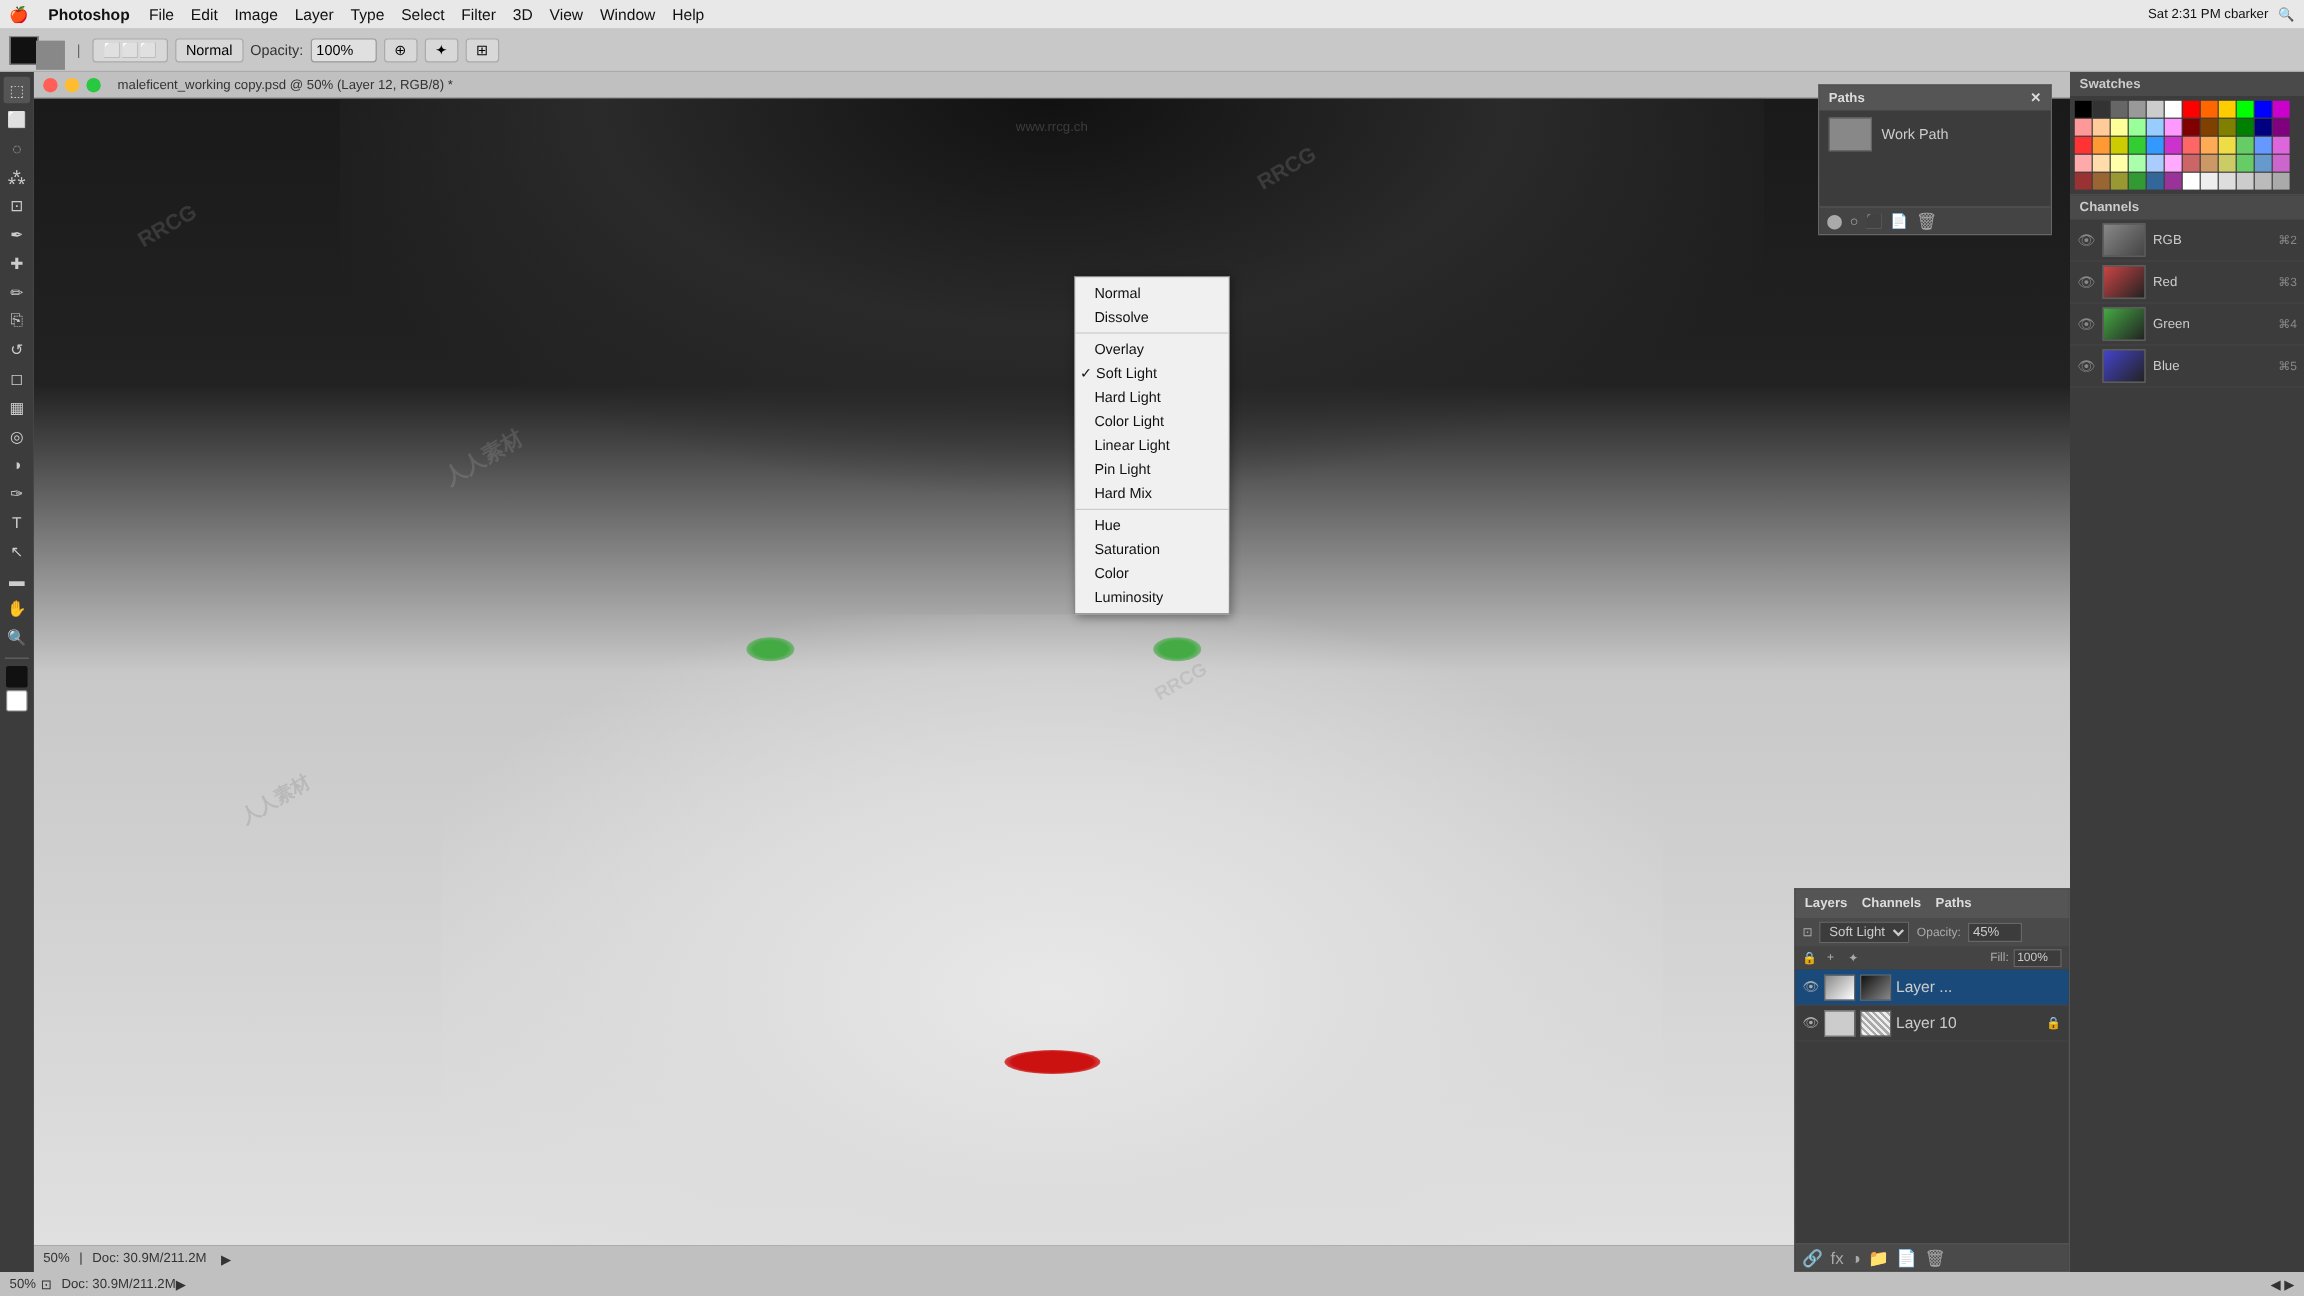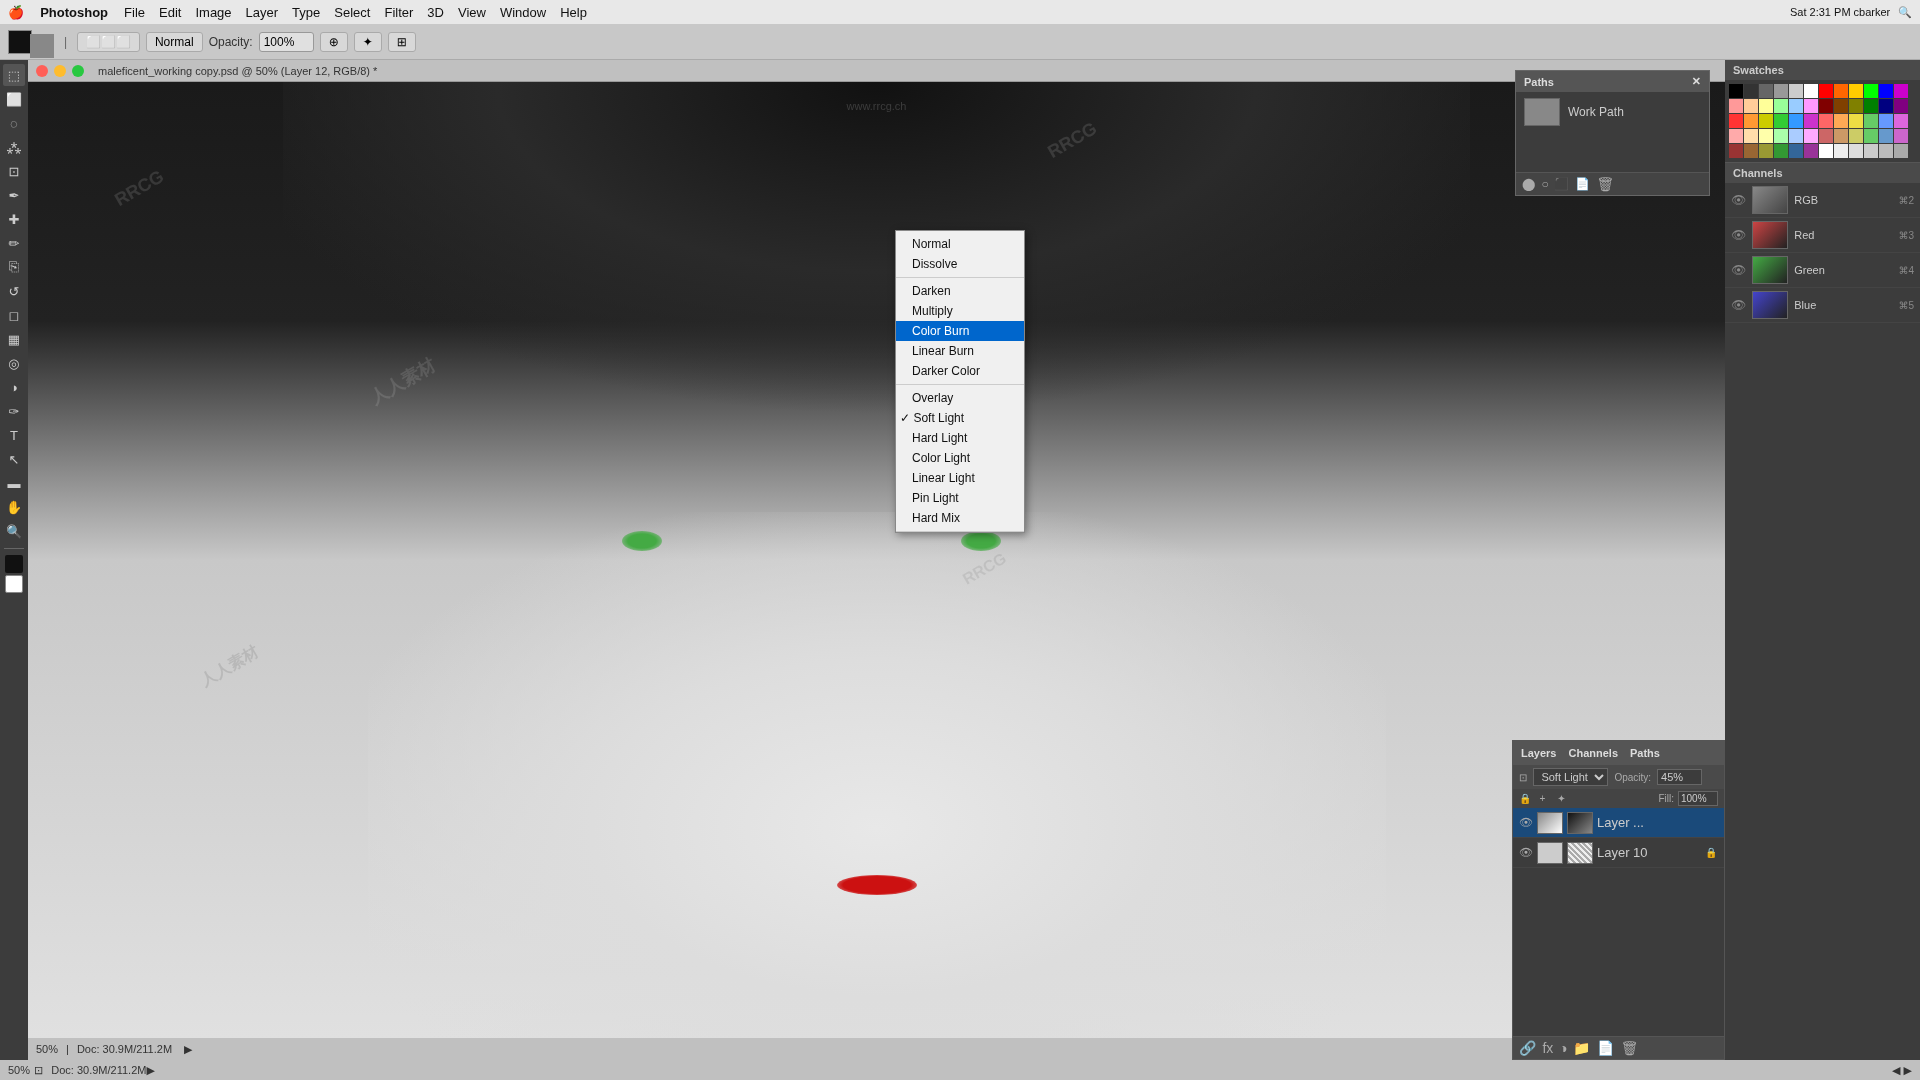--- a/index.html
+++ b/index.html
@@ -485,34 +485,33 @@
     <span style="font-size:14px;color:#aaa;cursor:pointer;">🗑</span>
   </div>
 </div>
 
 <div id="blend-dropdown">
   <div class="blend-group">
     <div class="blend-item">Normal</div>
     <div class="blend-item">Dissolve</div>
   </div>
   <div class="blend-group">
-    <div class="blend-item">Darken</div>
-    <div class="blend-item">Multiply</div>
-    <div class="blend-item highlighted">Color Burn</div>
-    <div class="blend-item">Linear Burn</div>
-    <div class="blend-item">Darker Color</div>
-  </div>
-  <div class="blend-group">
     <div class="blend-item">Overlay</div>
     <div class="blend-item checked">Soft Light</div>
     <div class="blend-item">Hard Light</div>
     <div class="blend-item">Color Light</div>
     <div class="blend-item">Linear Light</div>
     <div class="blend-item">Pin Light</div>
     <div class="blend-item">Hard Mix</div>
+  </div>
+  <div class="blend-group" style="border-bottom:none;">
+    <div class="blend-item">Hue</div>
+    <div class="blend-item">Saturation</div>
+    <div class="blend-item">Color</div>
+    <div class="blend-item">Luminosity</div>
   </div>
 </div>
 
 <div id="right-panels">
 
   <div id="swatches-panel">
     <div class="panel-header">
       <span>Swatches</span>
     </div>
     <div class="swatch-grid" id="swatch-grid">
@@ -613,21 +612,21 @@
       <span class="channel-shortcut">⌘5</span>
     </div>
       </div>
   </div>
 </div>
 
 <div id="layers-panel" style="
   position:absolute;
   bottom:20px;
   right:195px;
-  width:213px;
+  width:230px;
   height:320px;
   background:#3c3c3c;
   border:1px solid #555;
   z-index:50;
   display:flex;
   flex-direction:column;
 ">
   <div class="panel-header" style="gap:12px;background:#555;">
     <span class="layers-tab">Layers</span>
     <span class="layers-tab">Channels</span>

